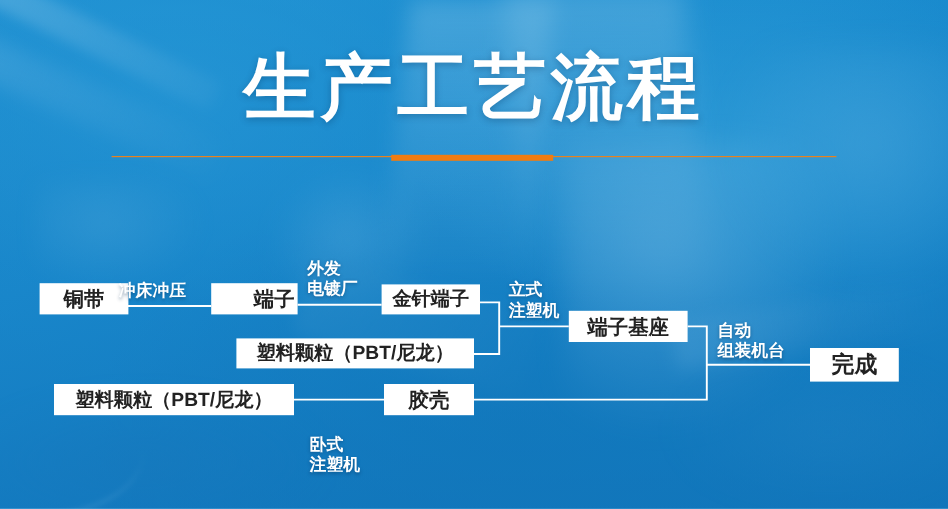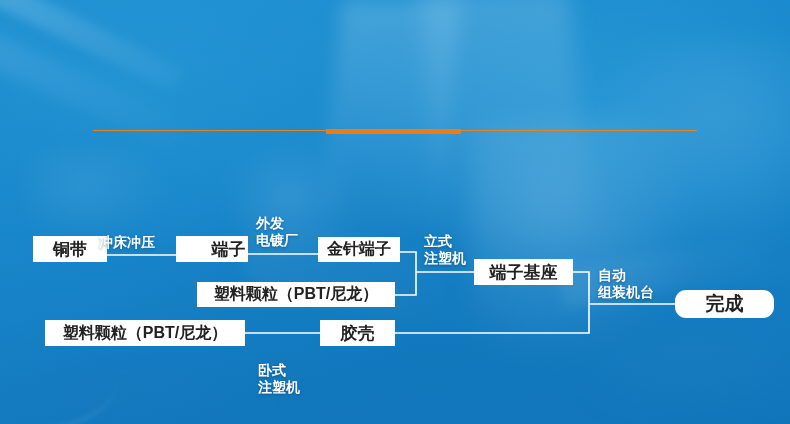--- a/index.html
+++ b/index.html
@@ -107,20 +107,21 @@
     <div class="bg-shape s7"></div>
     <div class="bg-shape s8"></div>
     <div class="bg-shape s9"></div>
     <div class="bg-shape s10"></div>
     <div class="bg-shape s11"></div>
     <div class="bg-shape s12"></div>
     <div class="bg-shape s13"></div>
   </div>
   <div class="bg-layer bg-tint"></div>
 
+  <div id="title">生产工艺流程</div>
   <div id="divider">
     <div class="thin"></div>
     <div class="thick"></div>
   </div>
 
   <div id="flow">
     <svg id="wires" viewBox="0 0 790 424">
         <path d="M96 255 L176 255"></path>
         <path d="M248 254 L318 254"></path>
         <path d="M400 252 L416 252 L416 295 L395 295"></path>
@@ -130,21 +131,21 @@
         <path d="M589 304 L675 304"></path>
       </svg>
     <div id="node-host">
         <div class="node" style="left: 22px; top: 236px; width: 74px; height: 26px; font-size: 17px; margin-left: 11px;">铜带</div>
         <div class="node" style="left: 176px; top: 236px; width: 72px; height: 26px; font-size: 17px; padding-left: 33px;">端子</div>
         <div class="node" style="left: 318px; top: 237px; width: 82px; height: 25px; font-size: 16px;">金针端子</div>
         <div class="node" style="left: 197px; top: 282px; width: 198px; height: 25px; font-size: 16px;">塑料颗粒（PBT/尼龙）</div>
         <div class="node" style="left: 45px; top: 320px; width: 200px; height: 26px; font-size: 16px;">塑料颗粒（PBT/尼龙）</div>
         <div class="node" style="left: 320px; top: 320px; width: 75px; height: 26px; font-size: 17px;">胶壳</div>
         <div class="node" style="left: 474px; top: 259px; width: 99px; height: 26px; font-size: 17px;">端子基座</div>
-        <div class="node" style="left: 675px; top: 290px; width: 99px; height: 28px; font-size: 19px; border-radius: 11px;">完成</div>
+        <div class="node" style="left: 675px; top: 290px; width: 74px; height: 28px; font-size: 19px;">完成</div>
       </div>
     <div id="label-host">
         <div class="edge-label" style="left: 99px; top: 234px; width: 72px; font-size: 14px;">冲床冲压</div>
         <div class="edge-label" style="left: 256px; top: 215px; width: 56px; font-size: 14px;">外发
 电镀厂</div>
         <div class="edge-label" style="left: 424px; top: 233px; width: 56px; font-size: 14px;">立式
 注塑机</div>
         <div class="edge-label" style="left: 258px; top: 346px; width: 56px; font-size: 14px; margin-top: 16px;">卧式
 注塑机</div>
         <div class="edge-label" style="left: 598px; top: 267px; width: 72px; font-size: 14px;">自动

